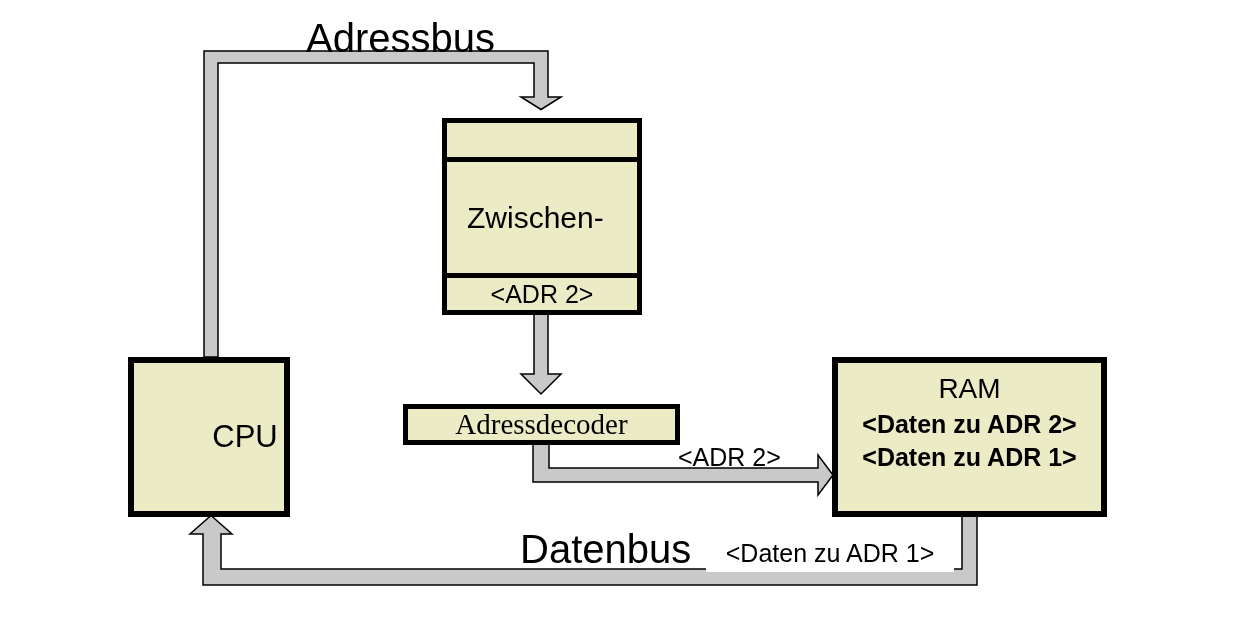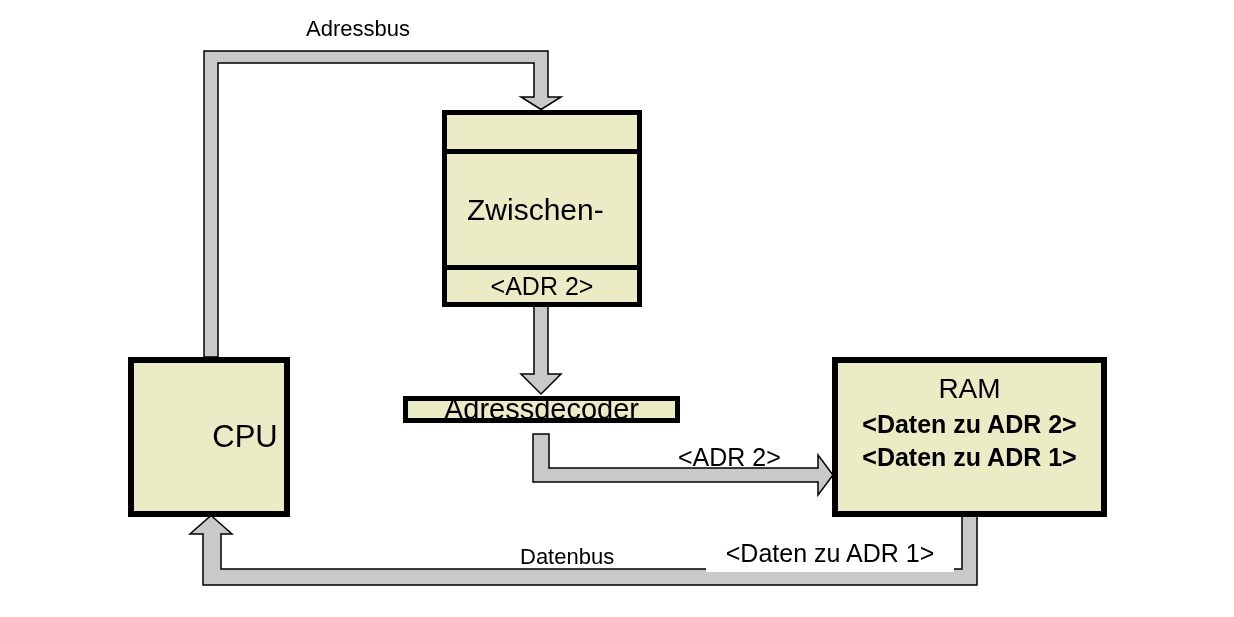--- a/index.html
+++ b/index.html
@@ -18,21 +18,21 @@
     overflow:hidden;
   }
   .bus-svg{position:absolute;left:0;top:0;z-index:1;}
   .node{
     position:absolute;
     background:var(--node-fill);
     border:6px solid var(--node-border);
     box-sizing:border-box;
     z-index:2;
   }
-  .node--thin{border-width:5px;}
+  .node--thin{border-width:5px;margin-top:8px;}
   .node-label{
     display:flex;align-items:center;justify-content:center;
     width:100%;height:100%;
     font-size:31px;line-height:1.1;padding-left:36px;
   }
   
   .zs-strip{height:34px;border-bottom:5px solid var(--node-border);}
   .zs-middle{
     height:111px;border-bottom:5px solid var(--node-border);
     display:flex;flex-direction:column;justify-content:center;
@@ -45,21 +45,21 @@
   }
   .decoder-label{
     display:flex;align-items:center;justify-content:center;
     width:100%;height:100%;font-size:29px;
   }
   .ram-inner{padding-top:7px;text-align:center;}
   .ram-title{font-size:28px;line-height:38px;}
   .ram-row{font-size:25px;line-height:33px;font-weight:bold;}
   .float-label{
     position:absolute;z-index:3;
-    font-size:22px;white-space:nowrap;
+    font-size:40px;white-space:nowrap;
   }
   .float-label--small{font-size:25px;}
   .float-label--boxed{
     background:var(--background);
     display:flex;align-items:center;justify-content:center;
   }
 </style>
 </head>
 <body>
 
@@ -81,33 +81,33 @@
   </div>
 
   <div class="node node--thin" style="left:442px;top:110px;width:200px;height:197px;">
     <div class="zs-strip"></div>
     <div class="zs-middle">
       <div>Zwischen-</div>
     </div>
     <div class="zs-slot">&lt;ADR 2&gt;</div>
   </div>
 
-  <div class="node node--thin" style="left:403px;top:396px;width:277px;height:27px;">
+  <div class="node node--thin" style="left:403px;top:396px;width:277px;height:41px;font-family:Liberation Serif, serif;">
     <div class="decoder-label">Adressdecoder</div>
   </div>
 
   <div class="node" style="left:832px;top:357px;width:275px;height:160px;">
     <div class="ram-inner">
       <div class="ram-title">RAM</div>
       <div class="ram-row">&lt;Daten zu ADR 2&gt;</div>
       <div class="ram-row">&lt;Daten zu ADR 1&gt;</div>
     </div>
   </div>
 
   <div class="float-label" style="left:306px;top:16px;">Adressbus</div>
 
-  <div class="float-label" style="left:520px;top:544px;">Datenbus</div>
+  <div class="float-label" style="left:520px;top:527px;">Datenbus</div>
 
   <div class="float-label float-label--small" style="left:678px;top:443px;">&lt;ADR 2&gt;</div>
 
   <div class="float-label float-label--small float-label--boxed" style="left:706px;top:534px;width:248px;height:38px;">&lt;Daten zu ADR 1&gt;</div>
 
 </div>
 
 </body></html>

